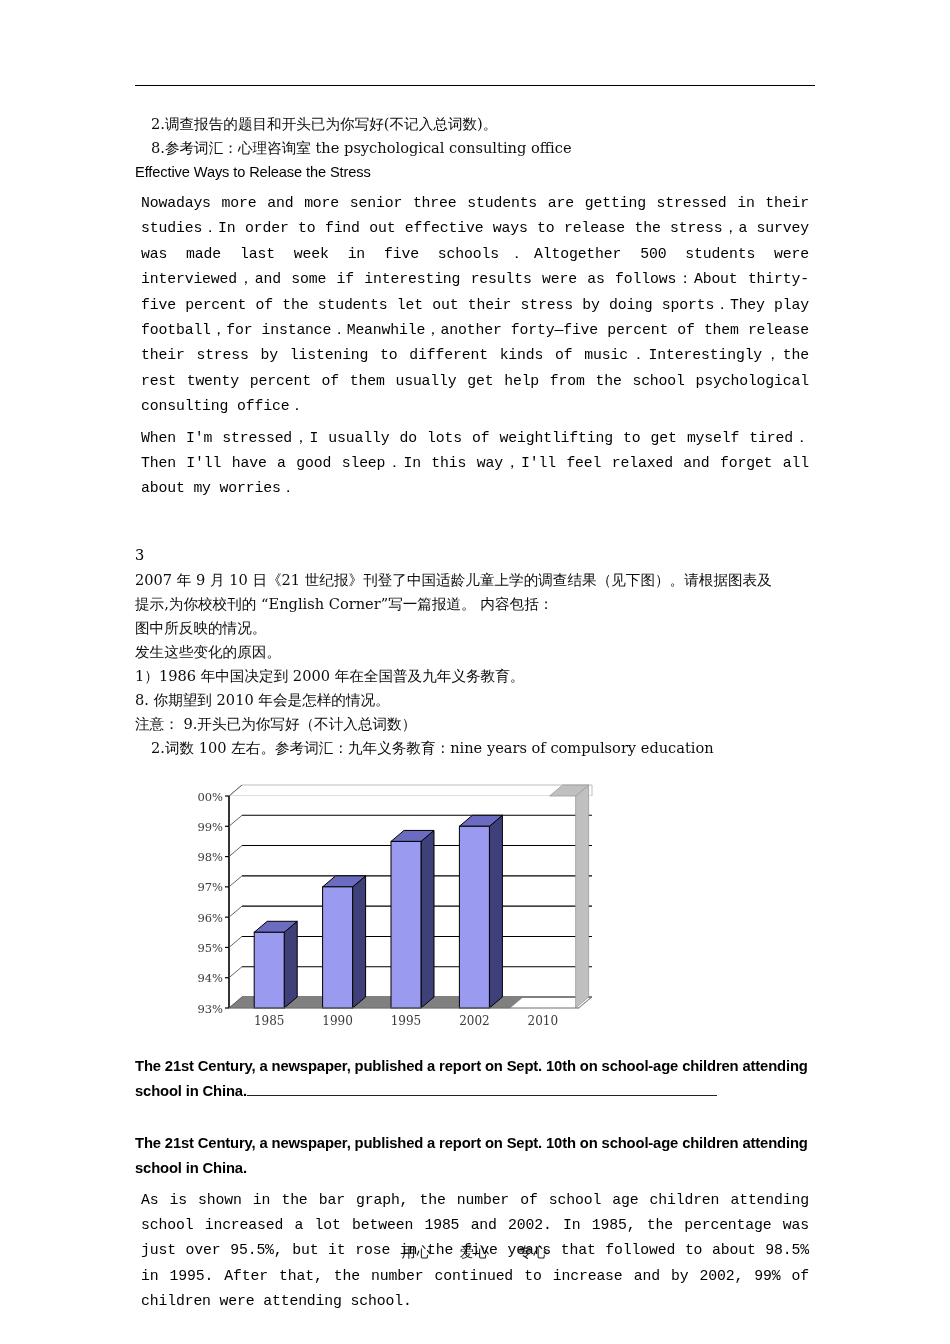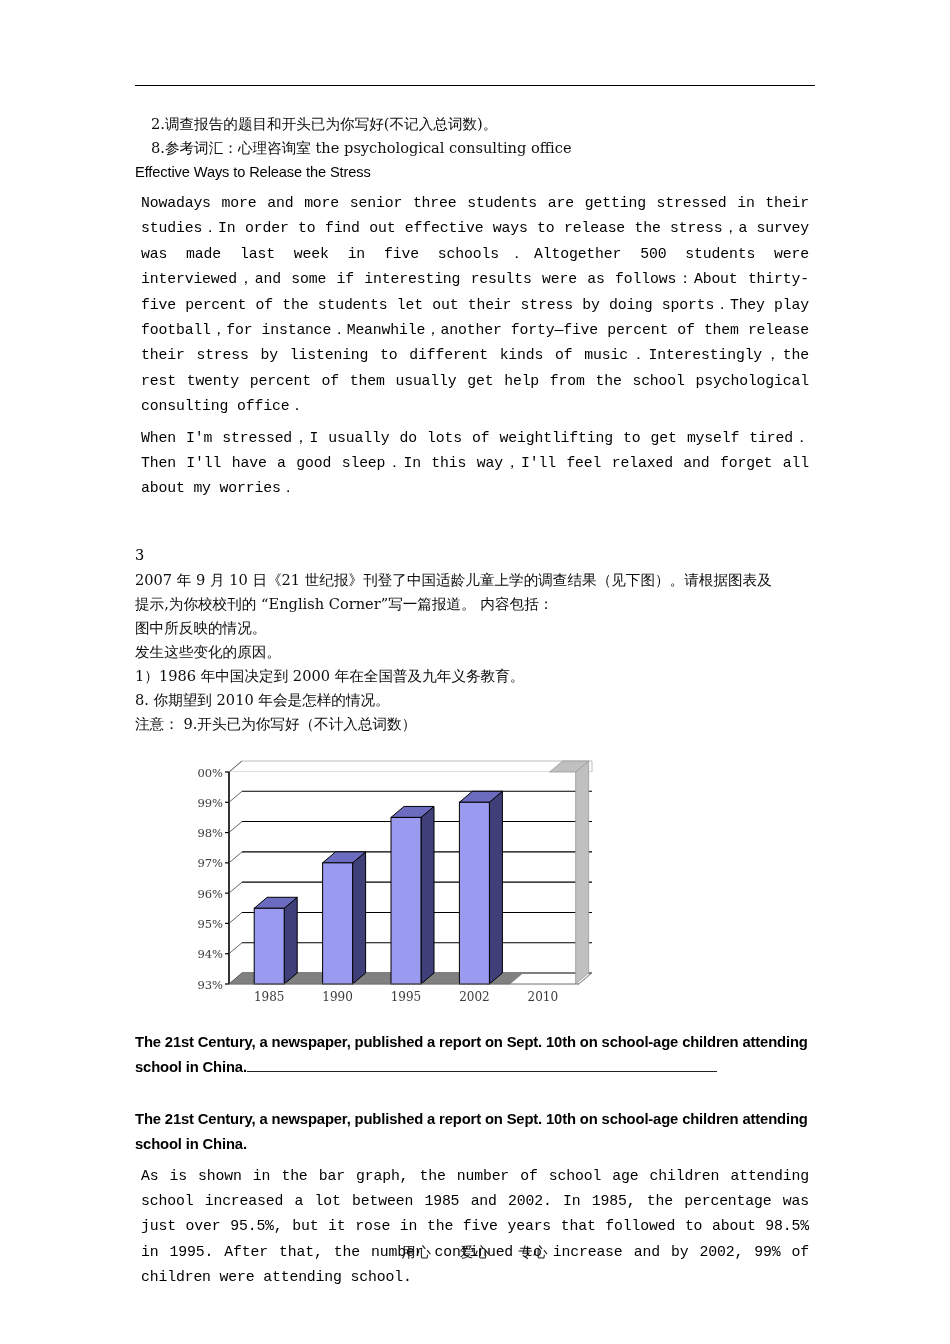--- a/index.html
+++ b/index.html
@@ -123,20 +123,21 @@
     <div class="spacer-lg"></div>
 
     <div class="num-line">3</div>
     <div class="cn-line">2007 年 9 月 10 日《21 世纪报》刊登了中国适龄儿童上学的调查结果（见下图）。请根据图表及</div>
     <div class="cn-line">提示,为你校校刊的 “English Corner”写一篇报道。 内容包括：</div>
     <div class="cn-line">图中所反映的情况。</div>
     <div class="cn-line">发生这些变化的原因。</div>
     <div class="cn-line">1）1986 年中国决定到 2000 年在全国普及九年义务教育。</div>
     <div class="cn-line">8. 你期望到 2010 年会是怎样的情况。</div>
     <div class="cn-line">注意： 9.开头已为你写好（不计入总词数）</div>
+    <div class="cn-line cn-indent">2.词数 100 左右。参考词汇：九年义务教育：nine years of compulsory education</div>
 
     <div class="chart-wrap">
       <svg class="chart-svg" id="chart-svg" width="400" height="250" viewBox="0 0 400 250">
           <polygon points="32,18 45,7 395,7 395,18" fill="#ffffff" stroke="#bdbdbd" stroke-width="1"></polygon>
           <rect x="32" y="18" width="363" height="212" fill="#ffffff" stroke="none"></rect>
           <line x1="45" y1="37.285714285714306" x2="395" y2="37.285714285714306" stroke="#000" stroke-width="1.1"></line>
           <line x1="45" y1="67.57142857142856" x2="395" y2="67.57142857142856" stroke="#000" stroke-width="1.1"></line>
           <line x1="45" y1="97.85714285714286" x2="395" y2="97.85714285714286" stroke="#000" stroke-width="1.1"></line>
           <line x1="45" y1="128.14285714285717" x2="395" y2="128.14285714285717" stroke="#000" stroke-width="1.1"></line>
           <line x1="45" y1="158.42857142857144" x2="395" y2="158.42857142857144" stroke="#000" stroke-width="1.1"></line>

